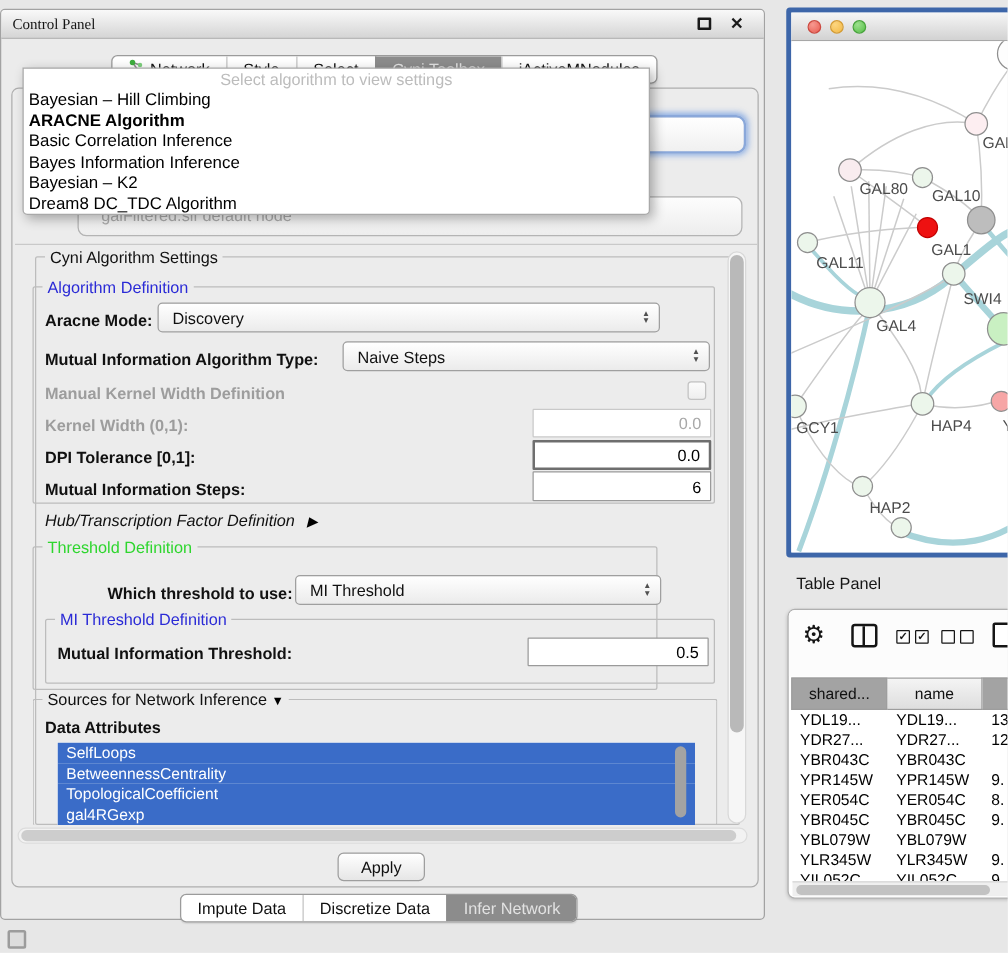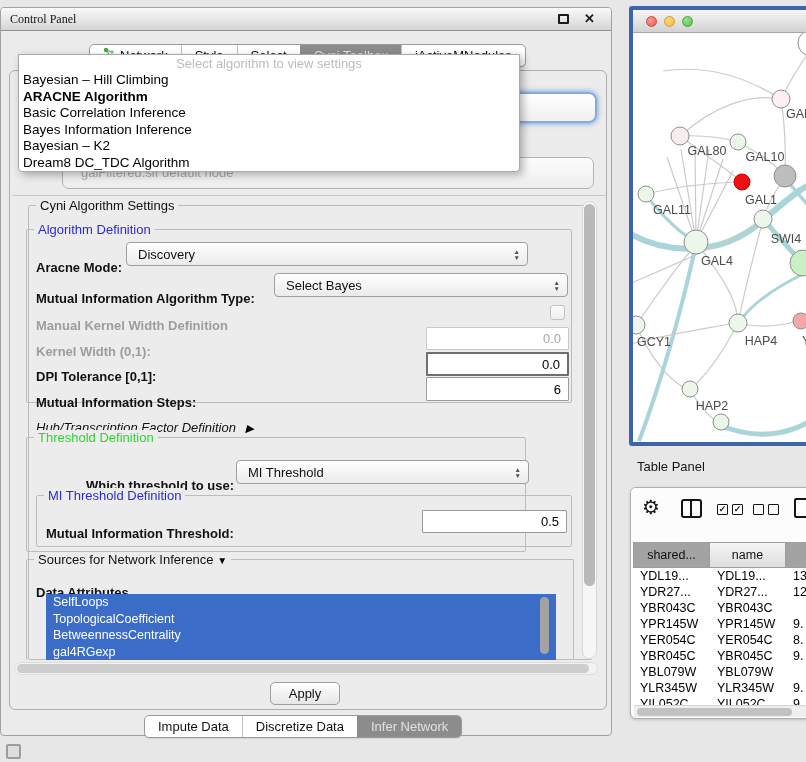--- a/index.html
+++ b/index.html
@@ -49,21 +49,21 @@
     background:linear-gradient(#fdfdfd,#ededed); border:1px solid #b4b4b4; border-radius:7px;
     font-size:13px; color:#adadad; line-height:30px; padding-left:18px; z-index:1;
   }
 
   
   .fs { position:absolute; border:1px solid #bcbcbc; border-radius:2px; }
   .fs > .lg { position:absolute; top:-8px; left:7px; background:#ececec; padding:0 4px; font-size:13px; line-height:15px; color:#111; white-space:nowrap; }
   .lg.blue { color:#2b2bd6; }
   .lg.green { color:#2ed62e; }
 
-  .lbl { position:absolute; font-size:13px; font-weight:bold; color:#111; white-space:nowrap;margin-top:11px; }
+  .lbl { position:absolute; font-size:13px; font-weight:bold; color:#111; white-space:nowrap; }
   .lbl.dis { color:#9d9d9d; }
   .lbl.plain { font-weight:normal;font-style:italic; }
 
   .combo {
     position:absolute; background:linear-gradient(#ffffff,#ebebeb);
     border:1px solid #9f9f9f; border-radius:4px; font-size:13px; color:#111;
     display:flex; align-items:center; padding:0 24px 0 11px; cursor:pointer;
   }
   .combo .arr { position:absolute; right:7px; top:50%; transform:translateY(-50%); display:flex; flex-direction:column; align-items:center; color:#505050; font-size:6.5px; line-height:5.5px; }
 
@@ -205,21 +205,21 @@
     <span class="lbl" style="left:26px; top:178px;">Aracne Mode:</span>
     <div class="combo" style="left:116px; top:171px; width:402px; height:24px;">
       <span>Discovery</span>
       <span class="arr spinner">
           <span>▲</span>
           <span>▼</span>
         </span>
     </div>
     <span class="lbl" style="left:26px; top:209px;">Mutual Information Algorithm Type:</span>
     <div class="combo" style="left:264px; top:202px; width:294px; height:24px;">
-      <span>Select Bayes</span>
+      <span>Naive Steps</span>
       <span class="arr spinner">
           <span>▲</span>
           <span>▼</span>
         </span>
     </div>
     <span class="lbl dis" style="left:26px; top:236px;">Manual Kernel Width Definition</span>
     <div class="checkbox" style="left:540px; top:234px;"></div>
     <span class="lbl dis" style="left:26px; top:262px;">Kernel Width (0,1):</span>
     <input class="inp dis" style="left: 416px; top: 256px; width: 143px; height: 23px;" readonly="" value="0.0">
     <span class="lbl" style="left:26px; top:287px;">DPI Tolerance [0,1]:</span>
@@ -251,22 +251,22 @@
 
     <div class="fs" style="left:16px; top:488px; width:548px; height:101px; border-bottom:none;">
       <span class="lg">
         <span>Sources for Network Inference</span>
         <span class="tri" style="font-size:10px;">▼</span>
       </span>
     </div>
     <span class="lbl" style="left:26px; top:503px;">Data Attributes</span>
     <div id="attr-list">
         <div class="attr-item">SelfLoops</div>
+        <div class="attr-item">BetweennessCentrality</div>
         <div class="attr-item">TopologicalCoefficient</div>
-        <div class="attr-item">BetweennessCentrality</div>
         <div class="attr-item">gal4RGexp</div>
       </div>
     <div id="attr-vscroll">
         <div class="thumb"></div>
       </div>
 
     <div id="set-vscroll">
         <div class="thumb"></div>
       </div>
     <div id="set-hscroll">

